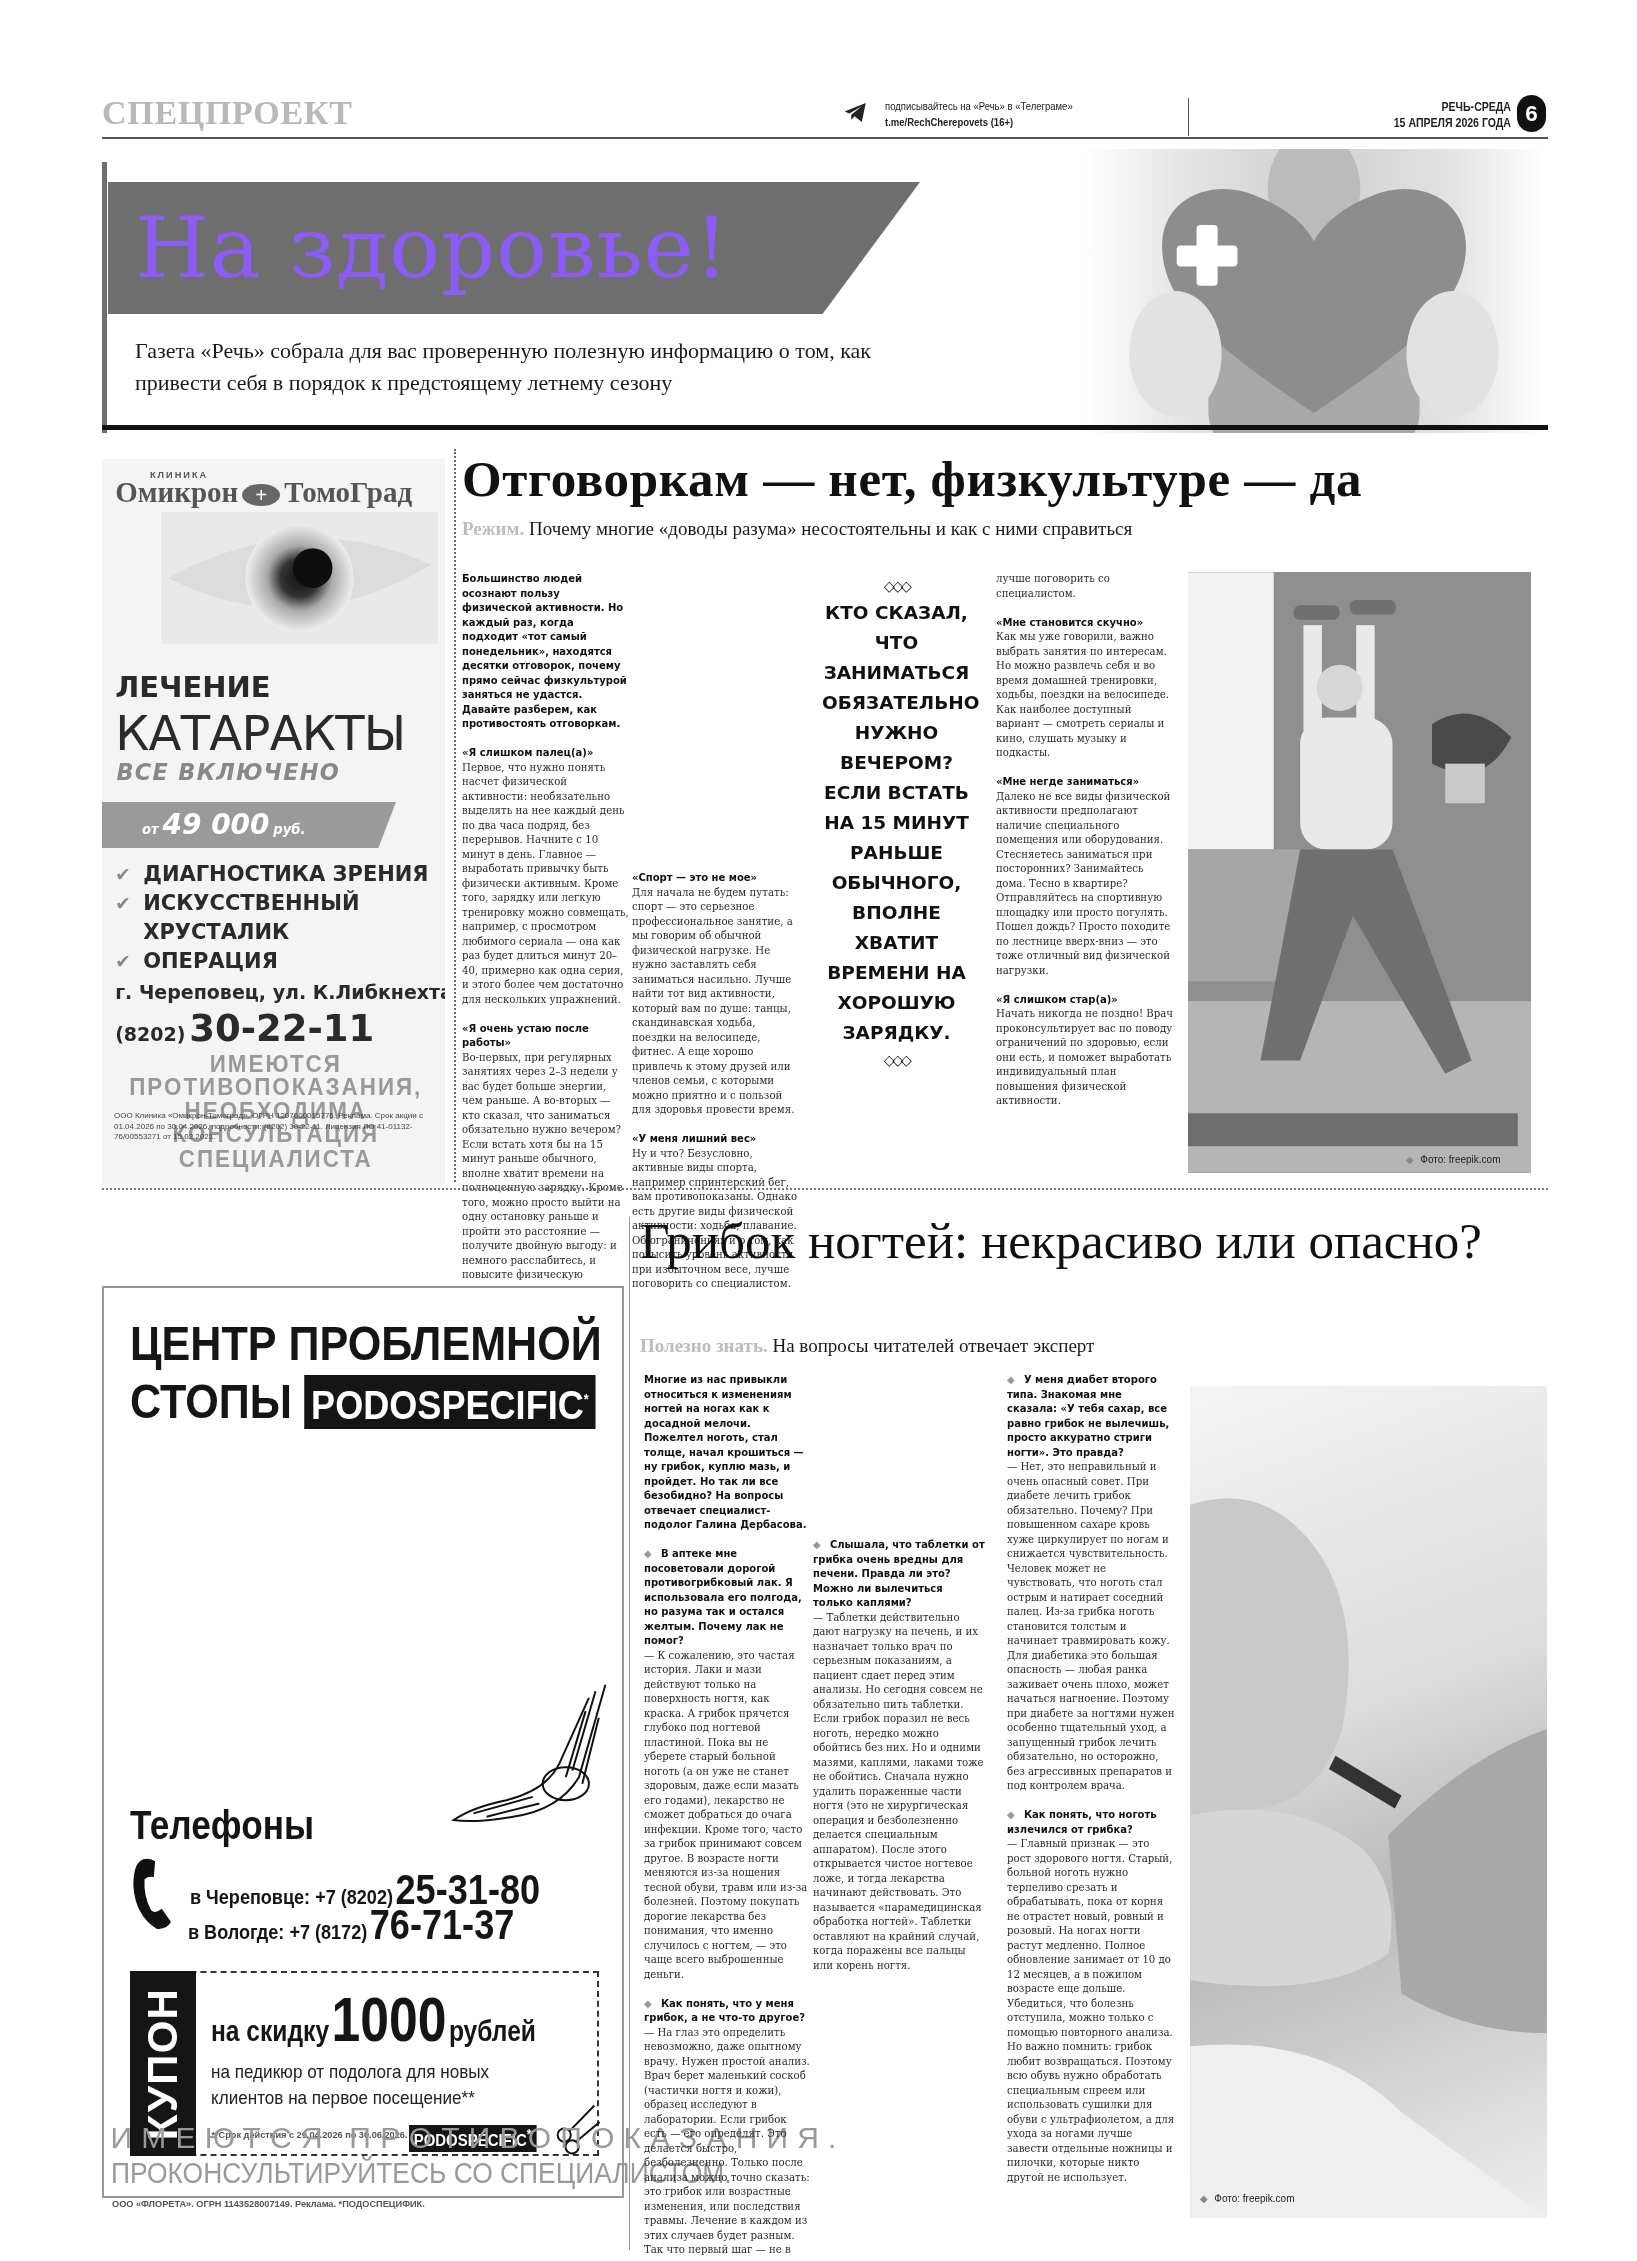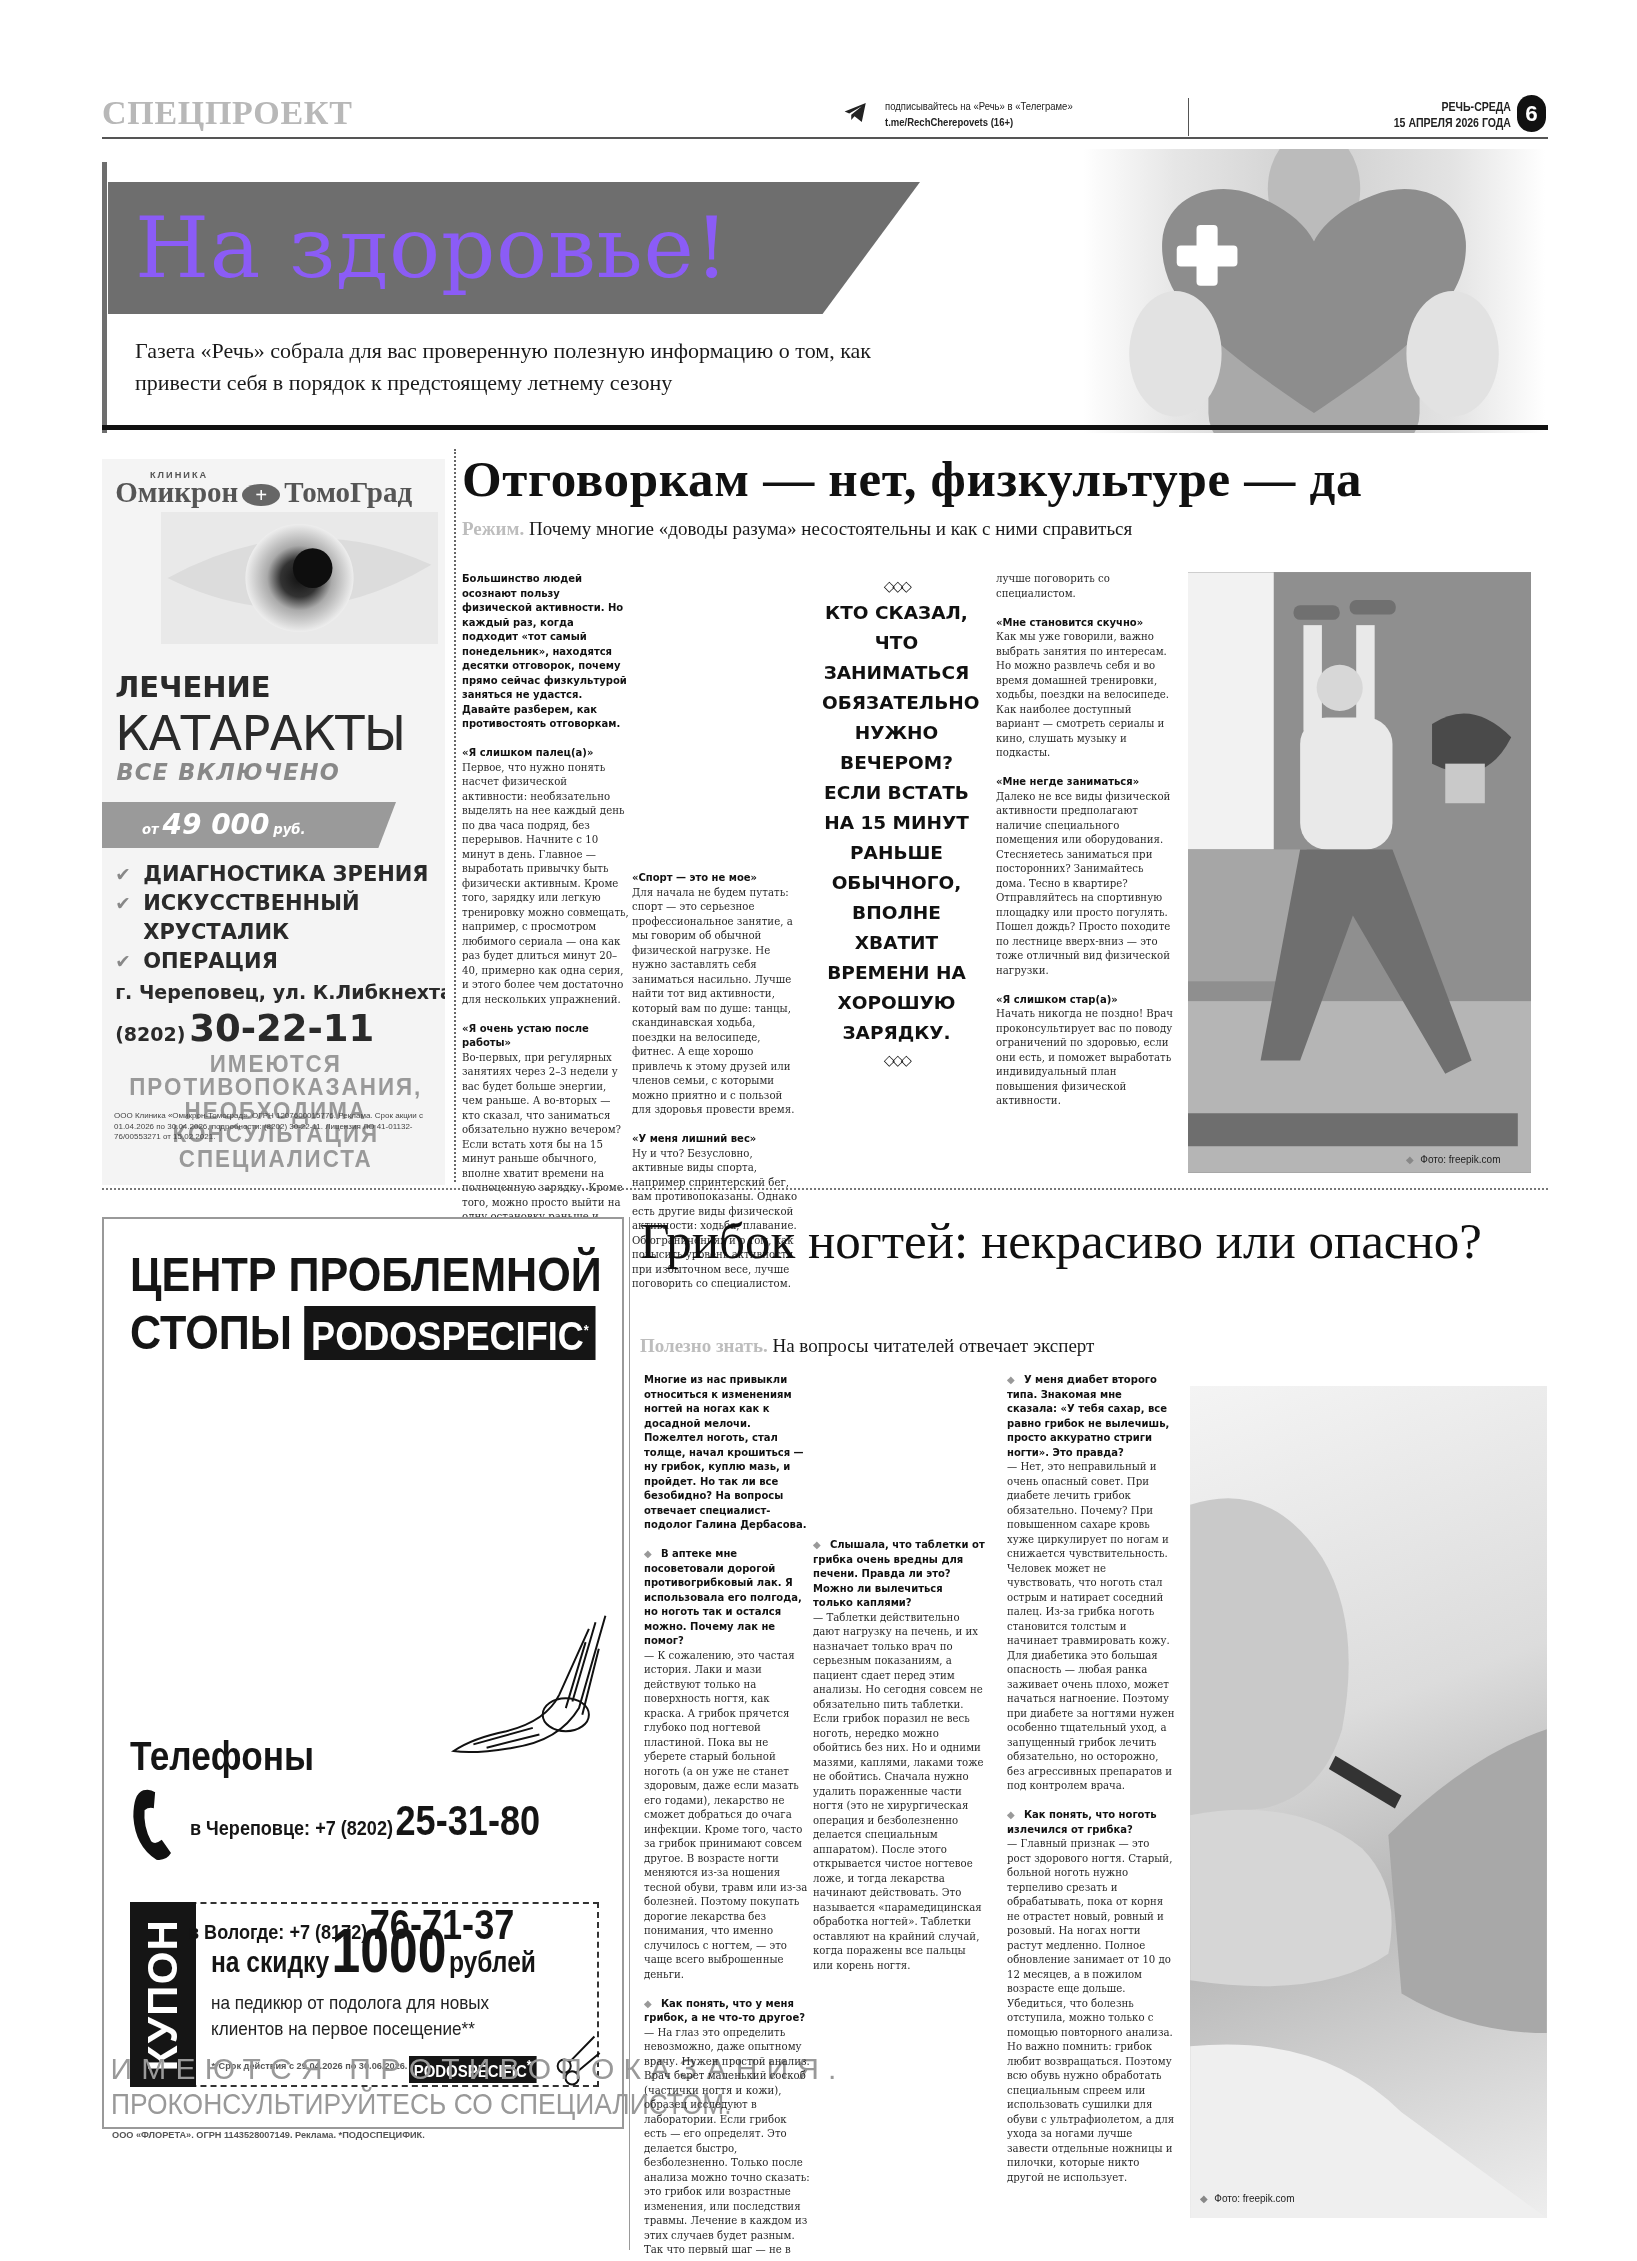--- a/index.html
+++ b/index.html
@@ -65,21 +65,21 @@
   .pull { left: 822px; top: 574px; width: 149px; text-align: center; font-family: "DejaVu Sans", sans-serif; font-weight: bold; font-size: 18.5px; line-height: 30px; color: #111; }
   .pull .orn { font-size: 14.5px; letter-spacing: -2.6px; line-height: 24px; font-weight: normal; }
   .art1-c4 { left: 996px; top: 572px; width: 178px; }
   .art1-photo { left: 1188px; top: 572px; width: 343px; height: 601px; background: #9a9a9a; overflow: hidden; }
   .credit { font-family: "Liberation Sans", sans-serif; font-size: 10px; color: #222; }
   .credit .d { color: #888; margin-right: 6.6px; }
 
   .sep { left: 102px; top: 1188px; width: 1446px; height: 0; border-top: 2.6px dotted #777; }
 
   
-  .ad2 { left: 102px; top: 1217px; width: 522px; height: 912px; border: 2px solid #999; background: #fff; }
+  .ad2 { left: 102px; top: 1286px; width: 522px; height: 912px; border: 2px solid #999; background: #fff; }
   .ad2-h { left: 26.4px; top: 26.4px; font-family: "Liberation Sans", sans-serif; font-weight: bold; font-size: 49px; line-height: 58px; color: #151515; transform: scaleX(0.88); transform-origin: left; white-space: nowrap; }
   .ad2-brand { display: inline-block; background: #151515; color: #fff; padding: 0 8px; font-size: 41px; line-height: 49px; }
   .ad2-brand sup { font-size: 14.5px; }
   .ad2-list { left: 23px; top: 155px; width: 489px; }
   .ad2-list div { font-family: "Liberation Sans", sans-serif; font-weight: bold; font-size: 54px; line-height: 69px; color: #151515; transform: scaleX(0.86); transform-origin: left; white-space: nowrap; position: relative; padding-left: 33px; }
   .ad2-list .dot { position: absolute; left: 0; top: 22.4px; width: 28px; height: 24px; border-radius: 50%; background: #888; }
   .ad2-foot { left: 343px; top: 390px; width: 165px; height: 152px; }
   .ad2-tel { left: 26.4px; top: 515px; font-family: "Liberation Sans", sans-serif; font-weight: bold; font-size: 40px; color: #151515; transform: scaleX(0.88); transform-origin: left; }
   .ad2-phone-icon { left: 26.4px; top: 568px; width: 43px; height: 76px; }
   .ad2-ph { left: 86px; font-family: "Liberation Sans", sans-serif; font-weight: bold; color: #151515; white-space: nowrap; transform: scaleX(0.86); transform-origin: left; }
@@ -320,21 +320,21 @@
 <div class="abs art2-vline"></div>
 <div class="abs art2-title">Грибок ногтей: некрасиво или опасно?</div>
 <div class="abs art2-lead">
   <span class="kicker">Полезно знать.</span>
   <span>На вопросы читателей отвечает эксперт</span>
 </div>
 
 <div class="col art2-c1">
   <p class="intro">Многие из нас привыкли относиться к изменениям ногтей на ногах как к досадной мелочи. Пожелтел ноготь, стал толще, начал крошиться — ну грибок, куплю мазь, и пройдет. Но так ли все безобидно? На вопросы отвечает специалист-подолог Галина Дербасова.</p>
   <p>
-    <span class="sub"><span class="diam">◆</span><span>В аптеке мне посоветовали дорогой противогрибковый лак. Я использовала его полгода, но ноготь так и остался можно. Почему лак не помог?</span></span>
+    <span class="sub"><span class="diam">◆</span><span>В аптеке мне посоветовали дорогой противогрибковый лак. Я использовала его полгода, но разума так и остался желтым. Почему лак не помог?</span></span>
     <span>— К сожалению, это частая история. Лаки и мази действуют только на поверхность ногтя, как краска. А грибок прячется глубоко под ногтевой пластиной. Пока вы не уберете старый больной ноготь (а он уже не станет здоровым, даже если мазать его годами), лекарство не сможет добраться до очага инфекции. Кроме того, часто за грибок принимают совсем другое. В возрасте ногти меняются из-за ношения тесной обуви, травм или из-за болезней. Поэтому покупать дорогие лекарства без понимания, что именно случилось с ногтем, — это чаще всего выброшенные деньги.</span>
   </p>
   <p>
     <span class="sub"><span class="diam">◆</span><span>Как понять, что у меня грибок, а не что-то другое?</span></span>
     <span>— На глаз это определить невозможно, даже опытному врачу. Нужен простой анализ. Врач берет маленький соскоб (частички ногтя и кожи), образец исследуют в лаборатории. Если грибок есть — его определят. Это делается быстро, безболезненно. Только после анализа можно точно сказать: это грибок или возрастные изменения, или последствия травмы. Лечение в каждом из этих случаев будет разным. Так что первый шаг — не в аптеку, а к специалисту для анализа.</span>
   </p>
 </div>
 <div class="col art2-c2" style="top:1538px;">
   <p>
     <span class="sub"><span class="diam">◆</span><span>Слышала, что таблетки от грибка очень вредны для печени. Правда ли это? Можно ли вылечиться только каплями?</span></span>

